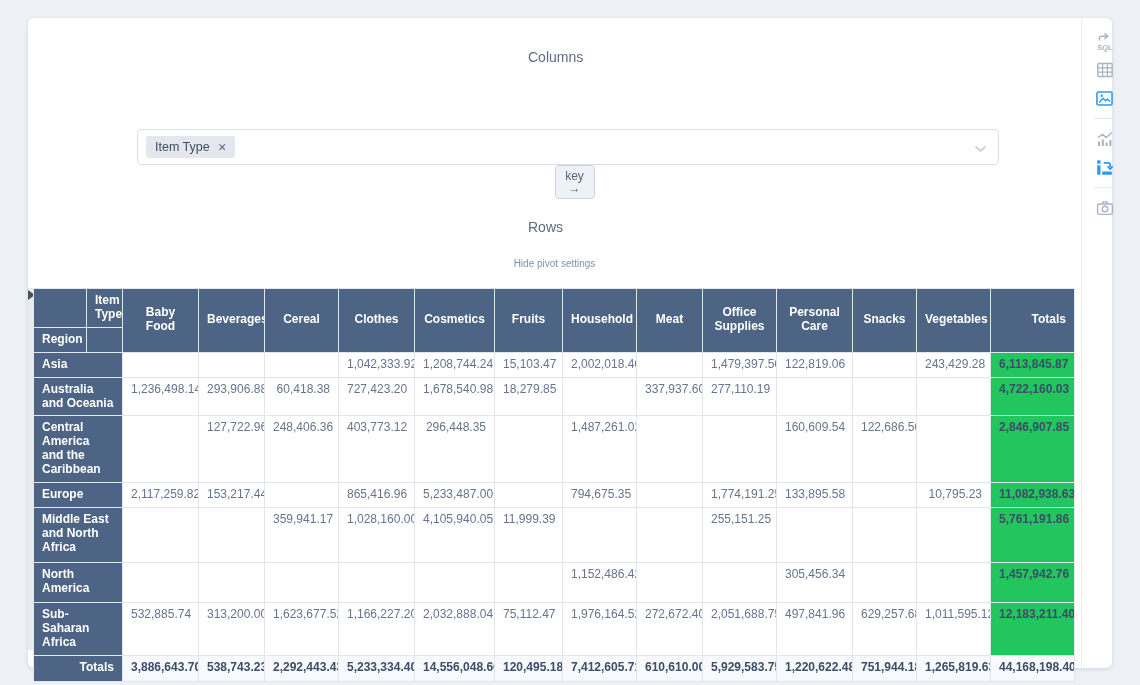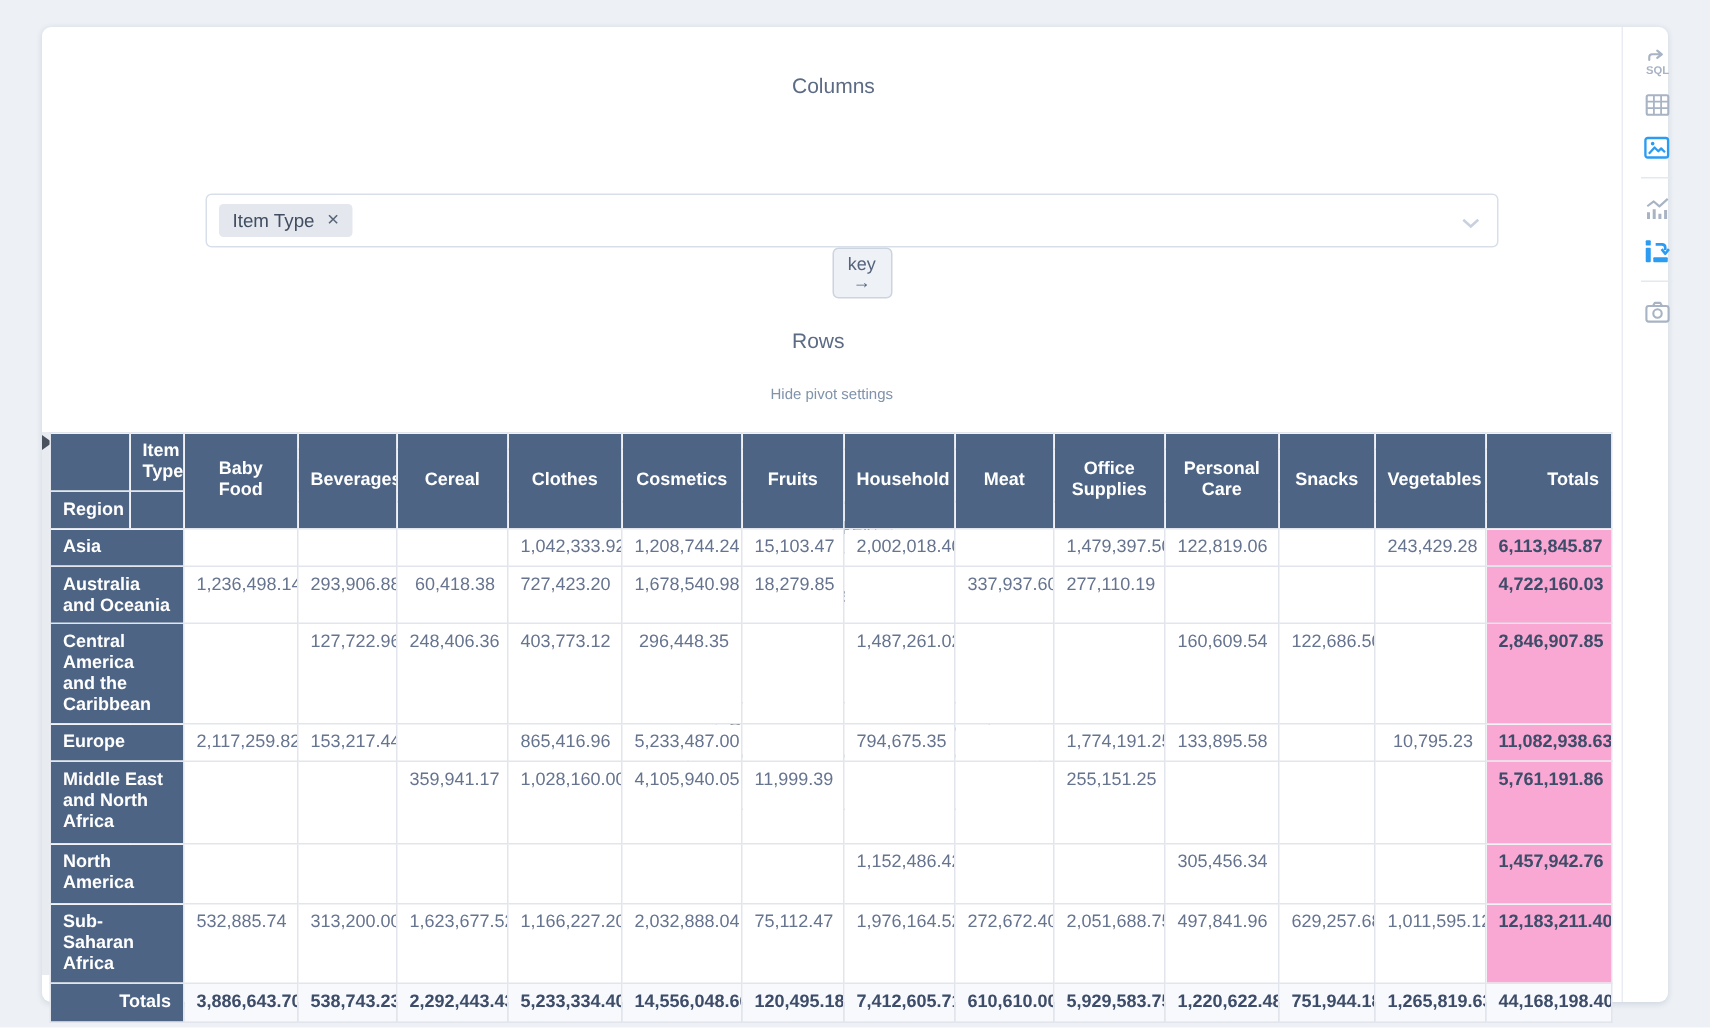--- a/index.html
+++ b/index.html
@@ -65,21 +65,21 @@
   #pivot-table th.dark{
     background:var(--header-bg);color:#fff;font-weight:700;font-size:12px;
   }
   th.corner{}
   th.axis{text-align:center;vertical-align:middle;padding:4px 2px;}
   th.colhead{text-align:center;vertical-align:middle;padding:4px 2px;}
   th.totals-head{text-align:right;vertical-align:middle;padding-right:8px;}
   th.rowaxis{text-align:left;vertical-align:middle;padding:5px 4px 5px 6px;}
   th.rowlabel{text-align:left;vertical-align:top;font-size:12px;padding:5px 4px 5px 8px;}
   td.val{text-align:right;color:#66748f;vertical-align:top;background:#fff;font-size:12px;padding:5px 8px 5px 4px;}
-  td.rowtotal{text-align:right;font-weight:700;color:#3d4c68;vertical-align:top;background:#f9a8d4;font-size:12px;padding:5px 8px 5px 4px;}
+  td.rowtotal{text-align:right;font-weight:700;color:#3d4c68;vertical-align:top;background:#22c55e;font-size:12px;padding:5px 8px 5px 4px;}
   th.grandlabel{text-align:right;vertical-align:middle;padding-right:8px;}
   td.coltotal,td.grandtotal{
     text-align:right;font-weight:700;color:#3d4c68;vertical-align:middle;
     background:#f7f9fc;font-size:12px;padding:5px 8px 5px 4px;
   }
   
   .toolbar{
     position:absolute;top:0;right:0;bottom:0;width:31px;border-left:1px solid #e9edf3;
     display:flex;flex-direction:column;align-items:center;padding-top:13px;gap:6px;padding-left:15px;
   }

